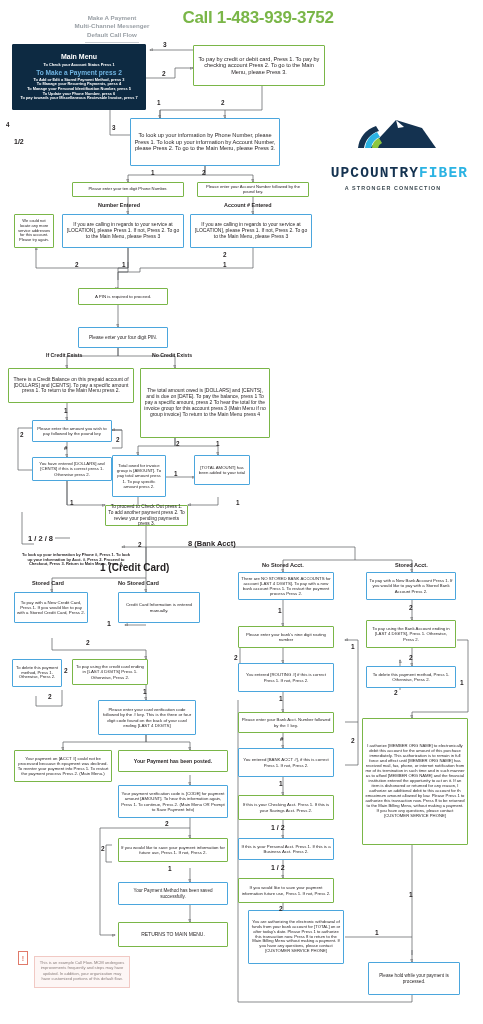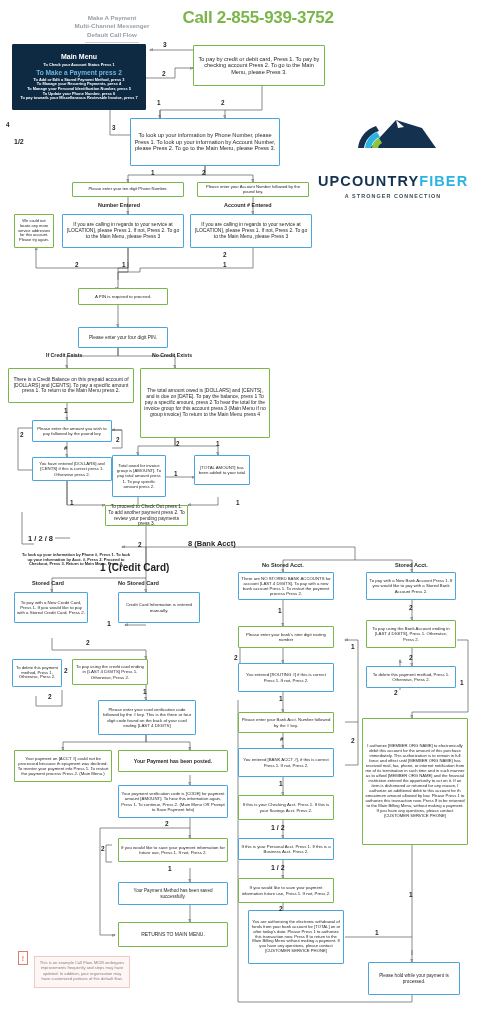--- a/index.html
+++ b/index.html
@@ -230,31 +230,31 @@
     <path d="M412,995 L412,1002 L238,1002 L238,700"></path>
   </svg>
 
   <div class="hdr" style="left:22px; top:14px; width:180px; font-size:6.2px;">
     <div>Make A Payment</div>
     <div>Multi-Channel Messenger</div>
     <div>Default Call Flow</div>
     <div style="width:54px;height:1px;background:#c9cdd1;margin:3px auto 0;"></div>
   </div>
 
-  <div class="phone" style="left:158px; top:8px; width:200px; font-size:17px; text-align:center;">Call 2-855-939-3752</div>
+  <div class="phone" style="left:158px; top:8px; width:200px; font-size:17px; text-align:center;">Call 1-483-939-3752</div>
 
   <div class="logo" style="left:318px; top:118px; width:150px; height:58px;">
     <svg width="150" height="34" viewBox="0 0 150 34">
       <path d="M52,30 L78,2 L104,10 L118,30 Z" fill="#143250"></path>
       <path d="M78,2 L86,9 L80,10 Z" fill="#ffffff"></path>
       <path d="M40,30 a26,26 0 0 1 18,-22 l3,5 a21,21 0 0 0 -15,17 z" fill="#143250"></path>
       <path d="M47,30 a19,19 0 0 1 12,-16 l3,5 a14,14 0 0 0 -9,11 z" fill="#2bb3e3"></path>
       <path d="M54,30 a12,12 0 0 1 7,-10 l3,5 a7,7 0 0 0 -4,5 z" fill="#8cc63f"></path>
     </svg>
-    <div style="position:relative; margin-top:16px; text-align:left;">
+    <div style="position:relative; margin-top:8px; text-align:right;font-family:Liberation Mono, monospace;">
       <span class="logo-words" style="position:static; display:inline; font-size:14.5px; color:#143250;">UPCOUNTRY</span><span class="logo-words" style="position:static; display:inline; font-size:14.5px; color:#2bb3e3;">FIBER</span>
     </div>
     <div style="text-align:center; font-size:5.4px; color:#3d4a52; letter-spacing:1.1px; font-weight:bold; margin-top:3px;">A STRONGER CONNECTION</div>
   </div>
 
   <div class="node navy" style="left:12px; top:44px; width:134px; height:66px; font-size:3.9px;">
     <span style="font-size:7px; font-weight:bold; margin-bottom:2px;">Main Menu</span>
     <span style="font-weight:bold;">To Check your Account Status Press 1</span>
     <span style="font-size:6.6px; color:#6fb3e0; font-weight:bold; margin:1px 0;">To Make a Payment press 2</span>
     <span style="font-weight:bold;">To Add or Edit a Stored Payment Method, press 3</span>

